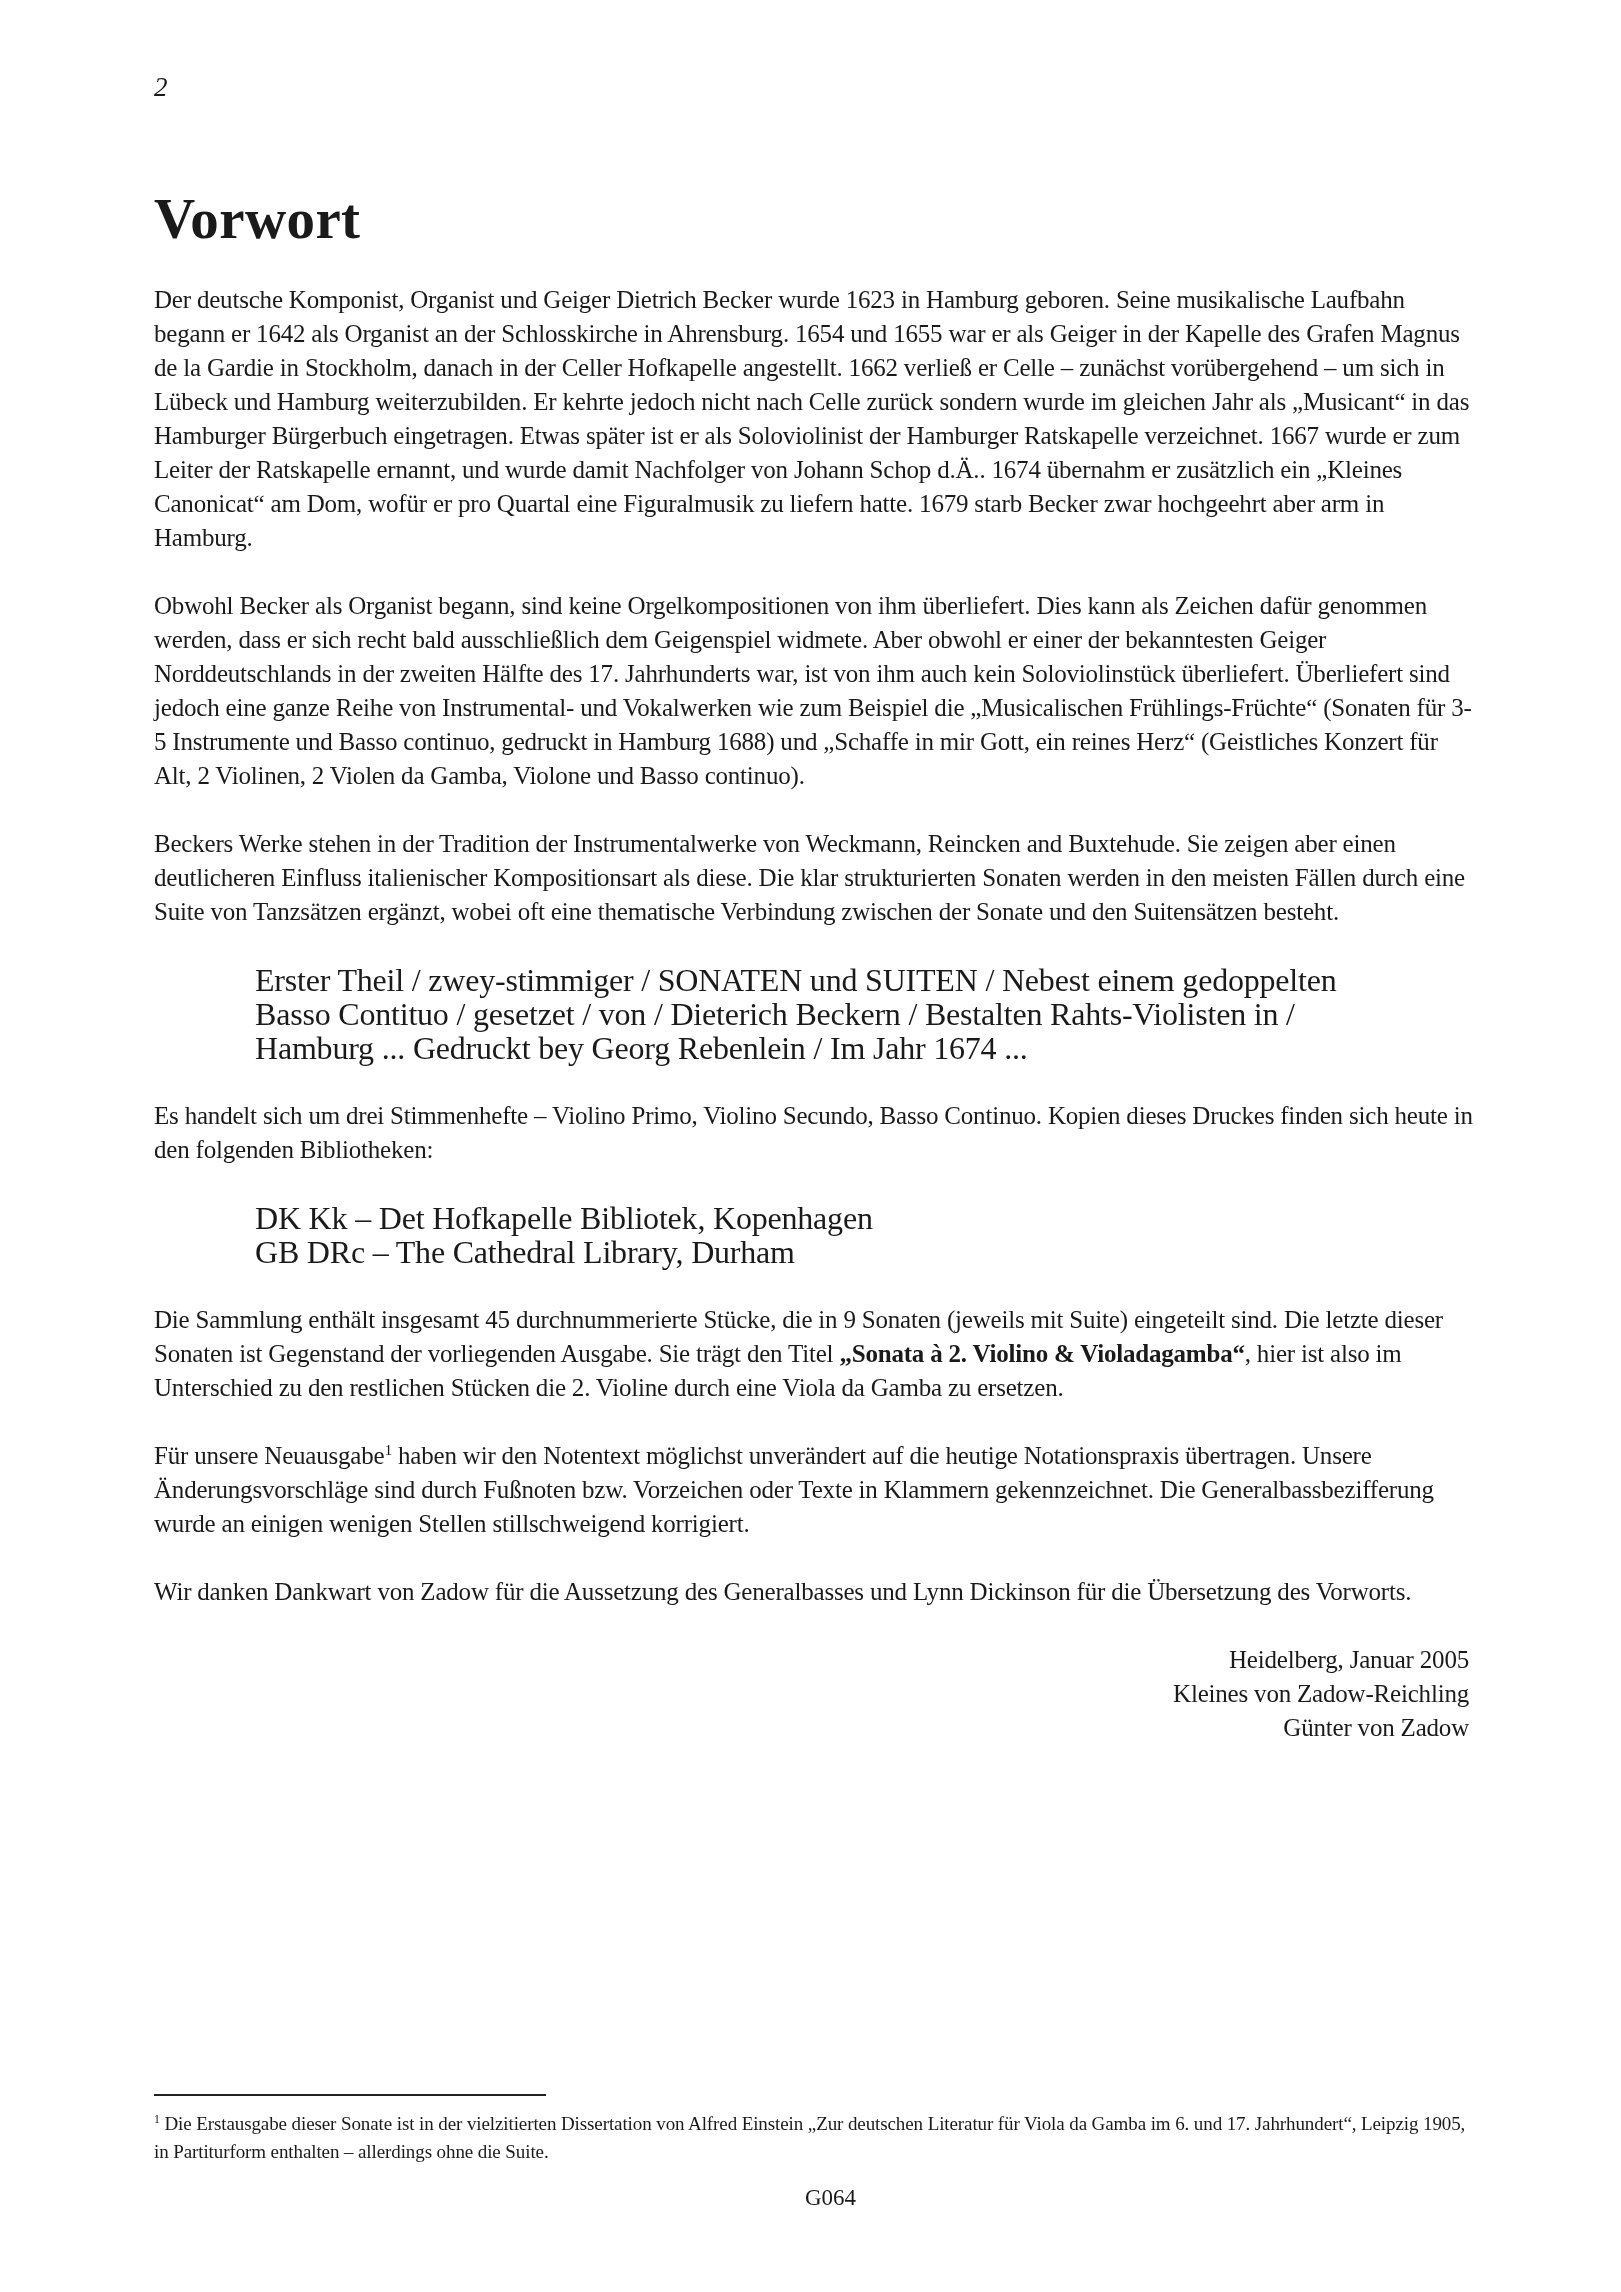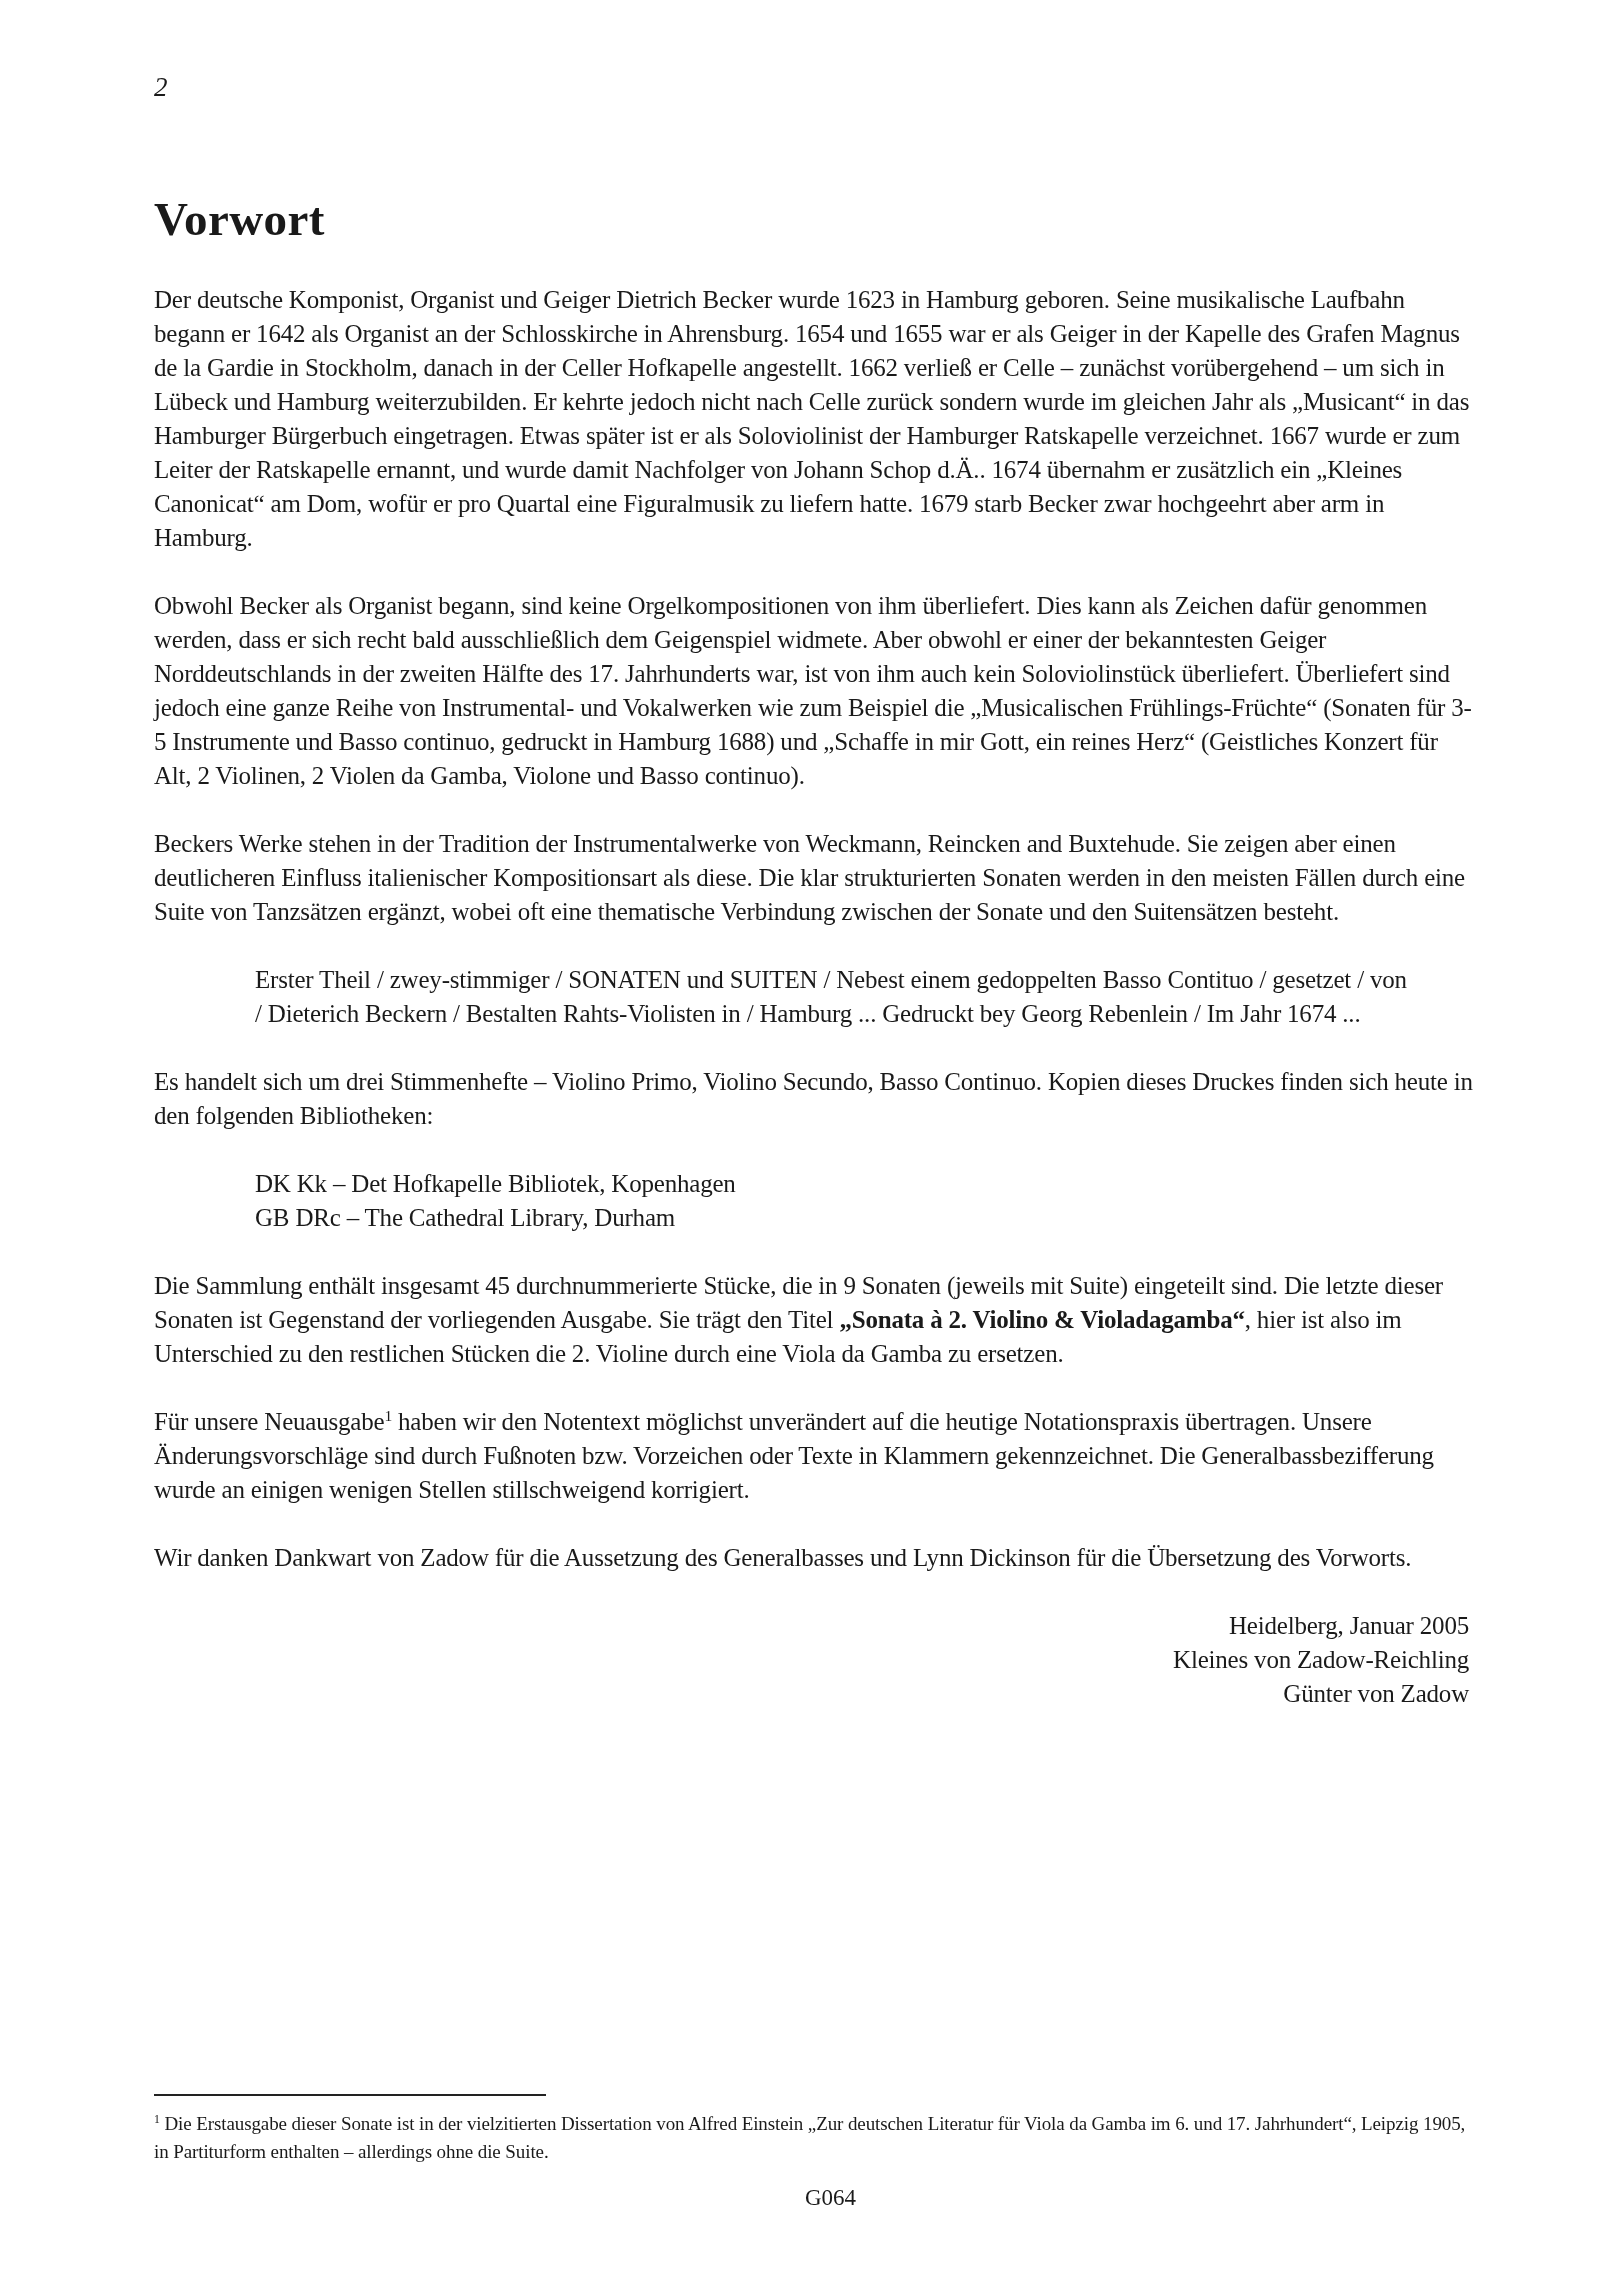--- a/index.html
+++ b/index.html
@@ -17,34 +17,34 @@
     font-family: "Liberation Serif", "DejaVu Serif", serif;
     padding: 70px 148px 0 154px;
     overflow: hidden;
   }
   .page-number {
     font-size: 27px;
     font-style: italic;
     line-height: 34px;
   }
   h1.title {
-    font-size: 47px;
+    font-size: 57px;
     font-weight: 700;
     line-height: 50px;
     margin: 90px 0 39px 0;
     letter-spacing: 0.4px;
   }
   p.body {
     font-size: 25px;
     line-height: 34px;
     margin: 0 0 34px 0;
     letter-spacing: -0.2px;
   }
   .quote {
-    font-size: 25px;
+    font-size: 32px;
     line-height: 34px;
     margin: 10px 54px 34px 101px;
     letter-spacing: -0.2px;
   }
   .bold {
     font-weight: 700;
   }
   sup.fn-ref {
     font-size: 0.62em;
     vertical-align: super;

